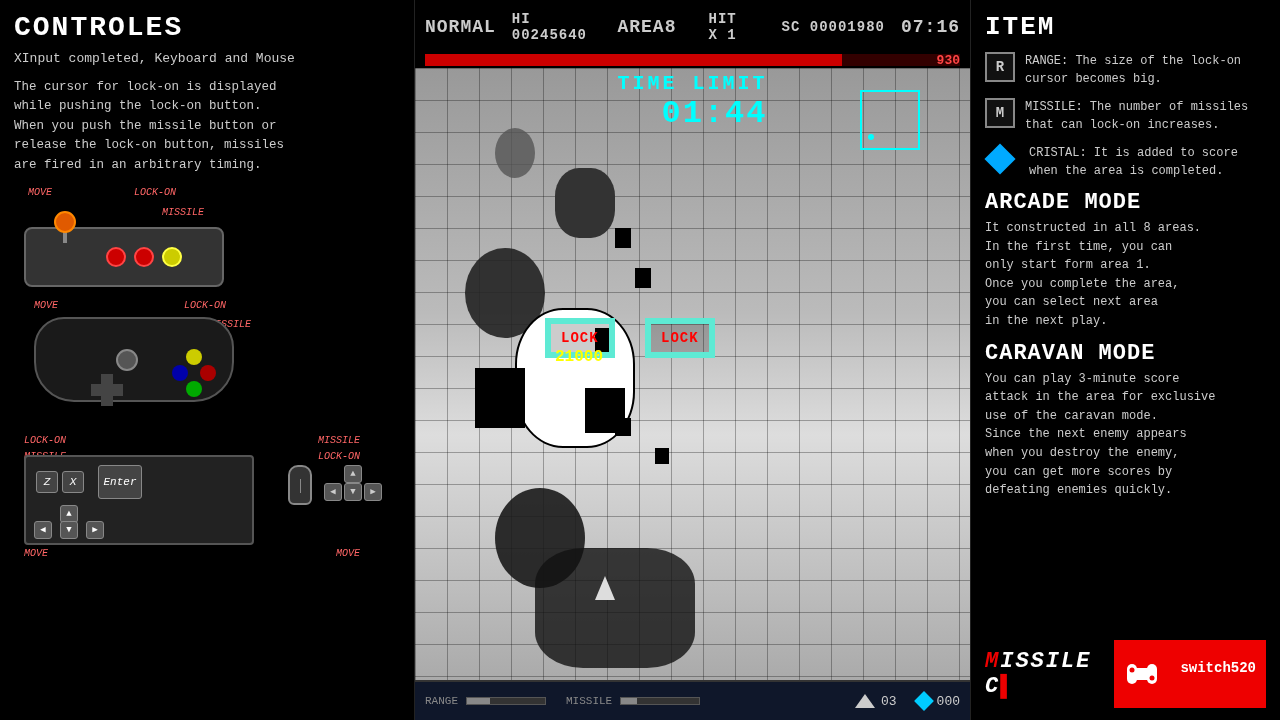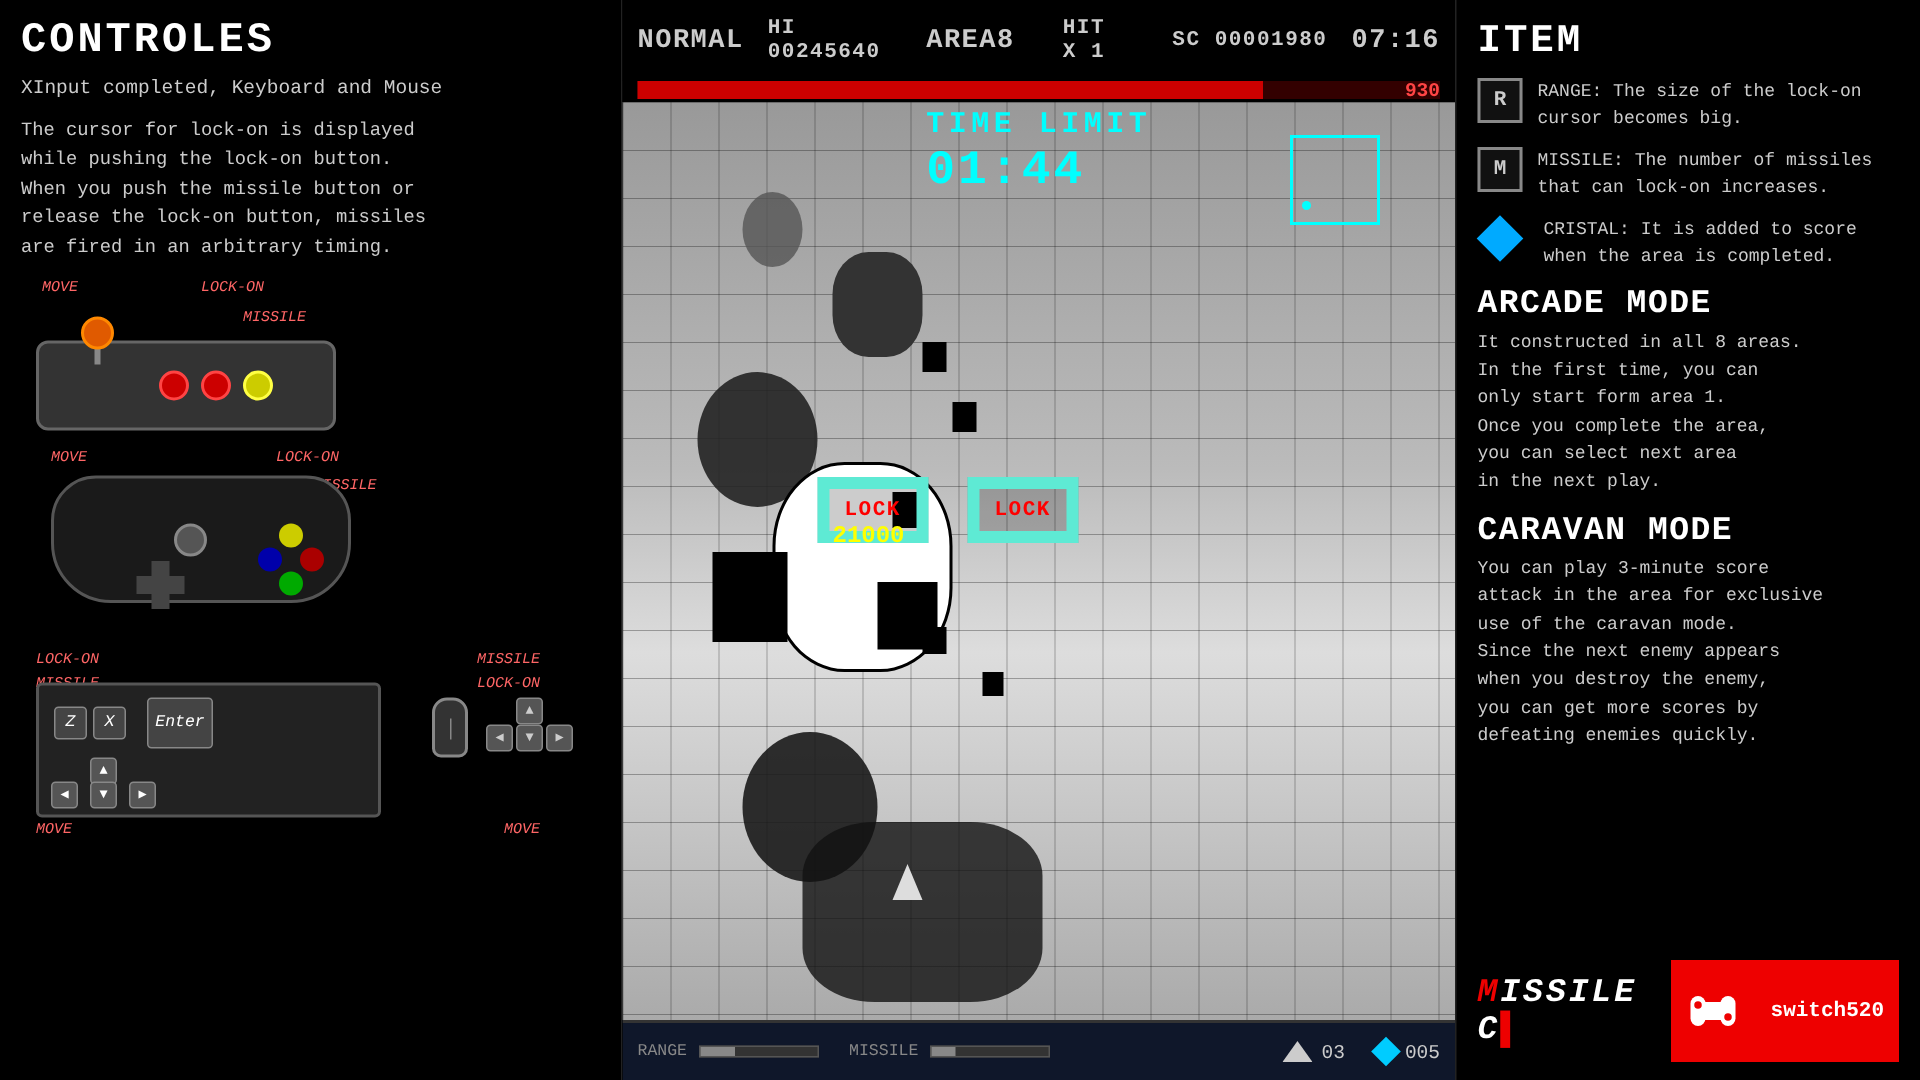--- a/index.html
+++ b/index.html
@@ -359,21 +359,21 @@
       font-size: 13px;
       font-weight: bold;
     }
 
     
     .time-limit-display {
       position: absolute;
       top: 72px;
       left: 50%;
       transform: translateX(-50%);
-      text-align: left;
+      text-align: right;
       z-index: 10;
     }
     .time-limit-label {
       color: #0ff;
       font-size: 20px;
       font-weight: bold;
       letter-spacing: 3px;
     }
     .time-limit-value {
       color: #0ff;
@@ -421,21 +421,21 @@
       inset: 0;
       background-image:
         linear-gradient(rgba(0,0,0,0.3) 1px, transparent 1px),
         linear-gradient(90deg, rgba(0,0,0,0.3) 1px, transparent 1px);
       background-size: 32px 32px;
     }
 
     
     .lock-indicator {
       position: absolute;
-      border: 8px solid #5eead4;
+      border: 6px solid #5eead4;
       padding: 6px 10px;
       color: #f00;
       font-size: 14px;
       font-weight: bold;
       letter-spacing: 1px;
       background: rgba(0,0,0,0.2);
     }
 
     
     .hud-bottom {
@@ -563,21 +563,20 @@
       font-style: italic;
     }
     .game-logo-text .m-red { color: #e00; }
     .nintendo-badge {
       background: #e00;
       color: #fff;
       padding: 20px 10px;
       font-size: 14px;
       font-weight: bold;
       display: flex;
-      align-items: center;
       gap: 20px;
       margin-left: auto;
     }
 
     
     .scene-bg {
       position: absolute;
       inset: 0;
       background: linear-gradient(180deg, #999 0%, #bbb 40%, #ddd 60%, #aaa 100%);
     }
@@ -761,21 +760,21 @@
       <div class="prog-bar">
         <div class="prog-fill" style="width:20%;background:#888;"></div>
       </div>
     </div>
     <div class="hud-bottom-item" style="margin-left:auto;">
       <div class="icon-ship"></div>
       <span>03</span>
     </div>
     <div class="hud-bottom-item">
       <div class="icon-diamond"></div>
-      <span>005</span>
+      <span>000</span>
     </div>
   </div>
 </div>
 
 <div id="right-panel">
   <h2 class="section-title">ITEM</h2>
 
   <div class="item-entry">
     <div class="item-icon-box">R</div>
     <div class="item-text">RANGE: The size of the lock-on cursor becomes big.</div>

